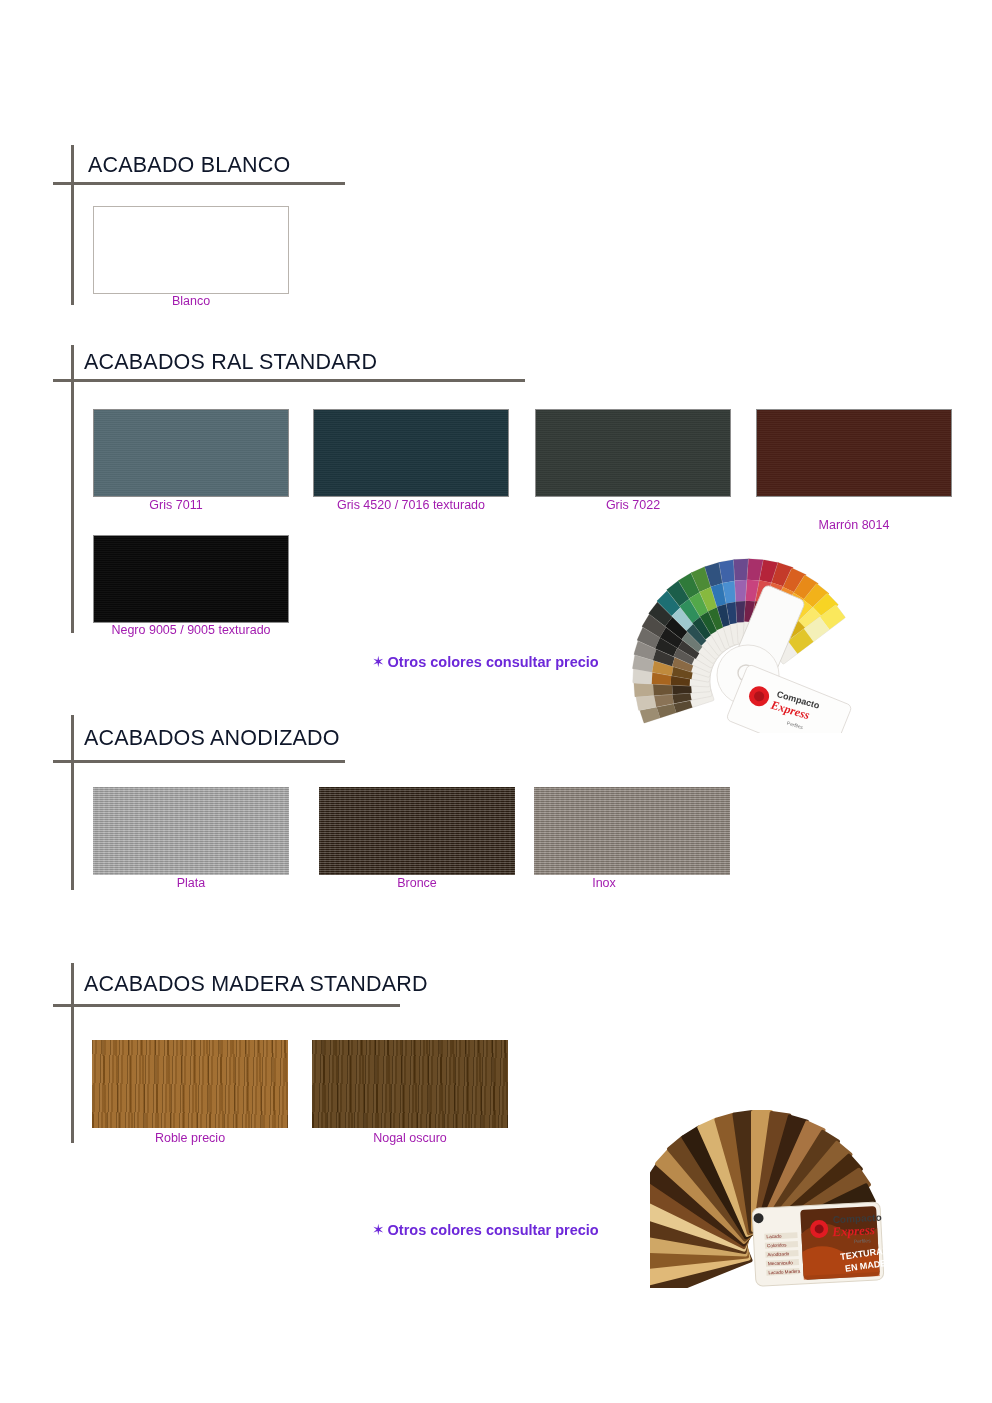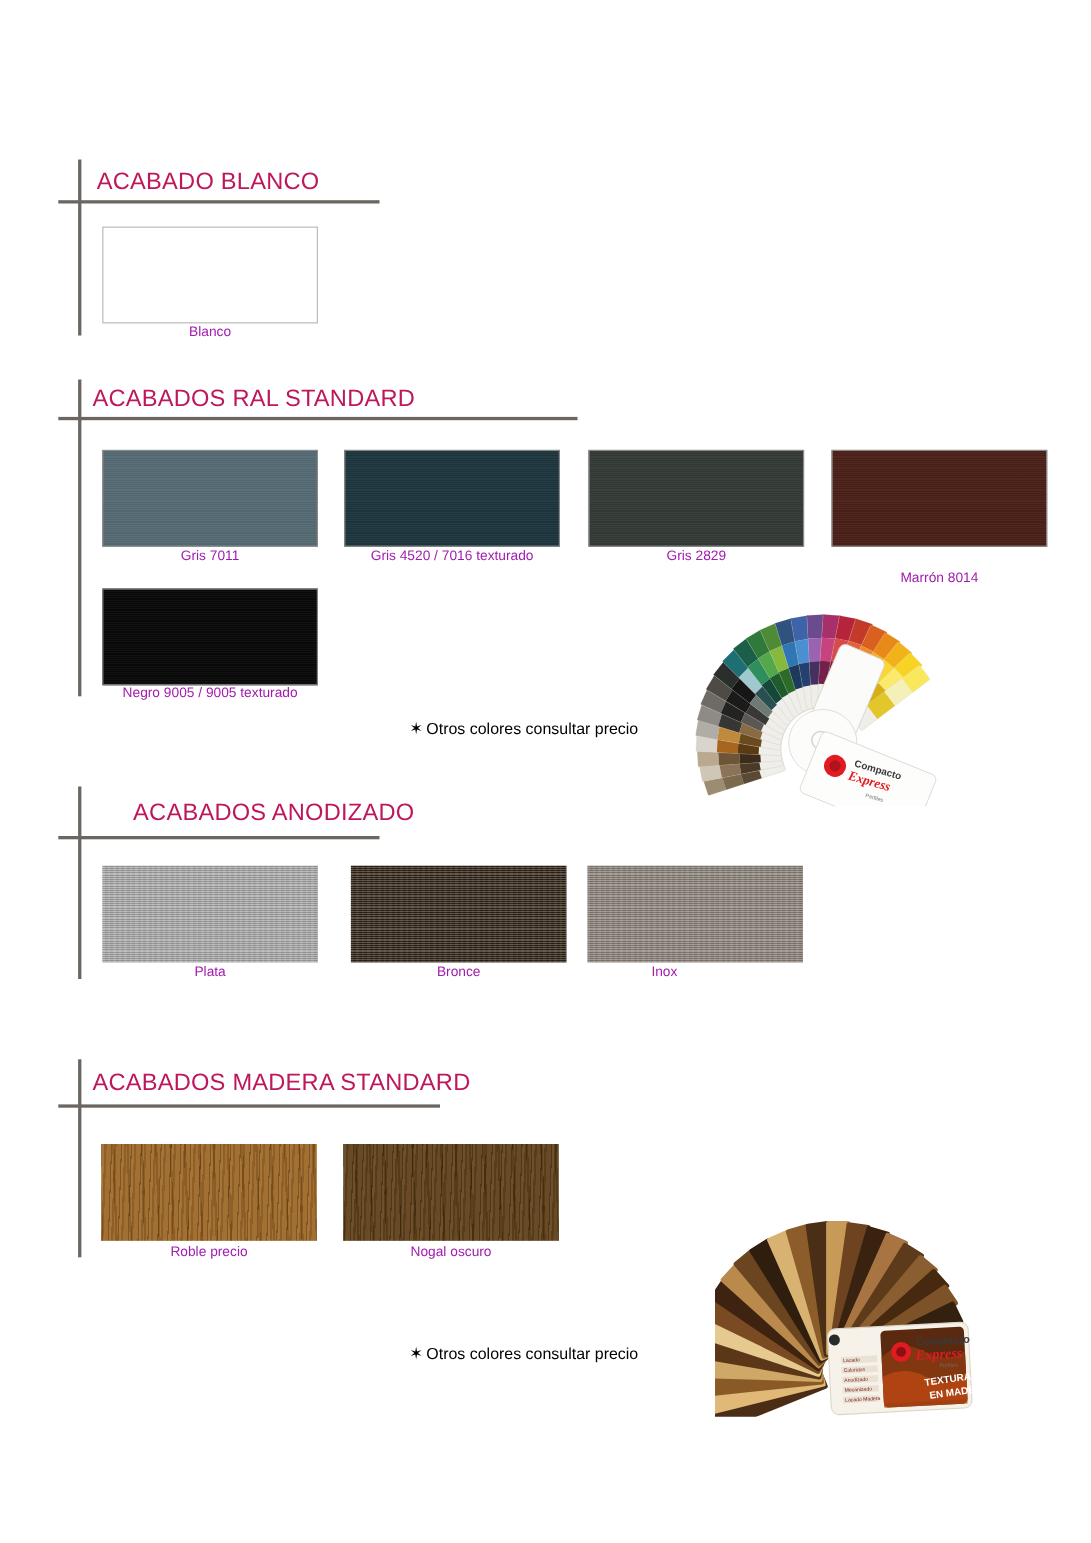--- a/index.html
+++ b/index.html
@@ -25,21 +25,21 @@
   .hrule{
     position:absolute;
     height:3px;
     background:#6b6660;
   }
   .sec-title{
     position:absolute;
     font-size:21.5px;
     font-weight:400;
     letter-spacing:.2px;
-    color:#be185d;
+    color:#0f172a;
     white-space:nowrap;
     font-family:"Liberation Sans","DejaVu Sans",sans-serif;
   }
 
   
   .swatch{
     position:absolute;
     width:196px;height:88px;
     box-sizing:border-box;
   }
@@ -82,23 +82,24 @@
         rgba(255,255,255,.04) 5px, rgba(255,255,255,.04) 9px),
       repeating-linear-gradient(88deg,
         rgba(0,0,0,.12) 0px, rgba(0,0,0,.12) 2px,
         rgba(255,255,255,.05) 2px, rgba(255,255,255,.05) 13px);
     pointer-events:none;
   }
 
   .note{
     position:absolute;
     font-size:14.5px;
-    color:#000000;
+    color:#6d28d9;
     white-space:nowrap;
     font-family:"Liberation Sans","DejaVu Sans",sans-serif;
+    font-weight:bold;
   }
   .note .star{font-size:15px;margin-right:3px;}
 
   
   .fan{position:absolute;}
   .fan svg{display:block;}
 </style>
 </head>
 <body>
 
@@ -112,27 +113,27 @@
     <div class="swatch thin" style="left:93px;top:206px;background:#ffffff;"></div>
     <div class="sw-label" style="left:93px;top:294px;width:196px;">Blanco</div>
   </div>
 
   <div class="section">
     <div class="vbar" style="left:71px;top:345px;height:288px;"></div>
     <div class="hrule" style="left:53px;top:379px;width:472px;"></div>
     <div class="sec-title" style="left:84px;top:350px;text-align:right;">ACABADOS RAL STANDARD</div>
 
     <div class="swatch bordered tex-paint" style="left:93px;top:409px;background:#546a72;"></div>
-    <div class="sw-label" style="left:93px;top:498px;width:196px;">Gris 7011</div>
+    <div class="sw-label" style="left:78px;top:498px;width:196px;">Gris 7011</div>
 
     <div class="swatch bordered tex-paint" style="left:313px;top:409px;background:#1d353d;"></div>
     <div class="sw-label" style="left:283px;top:498px;width:256px;">Gris 4520 / 7016 texturado</div>
 
     <div class="swatch bordered tex-paint" style="left:535px;top:409px;background:#333a36;"></div>
-    <div class="sw-label" style="left:535px;top:498px;width:196px;">Gris 2829</div>
+    <div class="sw-label" style="left:535px;top:498px;width:196px;">Gris 7022</div>
 
     <div class="swatch bordered tex-paint" style="left:756px;top:409px;background:#4a2017;"></div>
     <div class="sw-label" style="left:756px;top:518px;width:196px;">Marrón 8014</div>
 
     <div class="swatch bordered tex-paint" style="left:93px;top:535px;background:#090909;"></div>
     <div class="sw-label" style="left:73px;top:623px;width:236px;">Negro 9005  / 9005 texturado</div>
 
     <div class="note" style="left:372px;top:653px;">
       <span class="star">✶</span><span>Otros colores consultar precio</span>
     </div>
@@ -309,21 +310,21 @@
             <text x="89" y="45" font-family="'Liberation Sans',sans-serif" font-size="13" font-weight="bold" fill="#e11b22" text-anchor="middle">RAL</text>
           </g>
         </g>
       </svg>
     </div>
   </div>
 
   <div class="section">
     <div class="vbar" style="left:71px;top:715px;height:175px;"></div>
     <div class="hrule" style="left:53px;top:760px;width:292px;"></div>
-    <div class="sec-title" style="left:84px;top:726px;margin-left:37px;">ACABADOS ANODIZADO</div>
+    <div class="sec-title" style="left:84px;top:726px;">ACABADOS ANODIZADO</div>
 
     <div class="swatch tex-brushed" style="left:93px;top:787px;background:#a8a8a8;"></div>
     <div class="sw-label" style="left:93px;top:876px;width:196px;">Plata</div>
 
     <div class="swatch tex-brushed" style="left:319px;top:787px;background:#2e2114;"></div>
     <div class="sw-label" style="left:319px;top:876px;width:196px;">Bronce</div>
 
     <div class="swatch tex-brushed" style="left:534px;top:787px;background:#8a8178;"></div>
     <div class="sw-label" style="left:506px;top:876px;width:196px;">Inox</div>
   </div>

